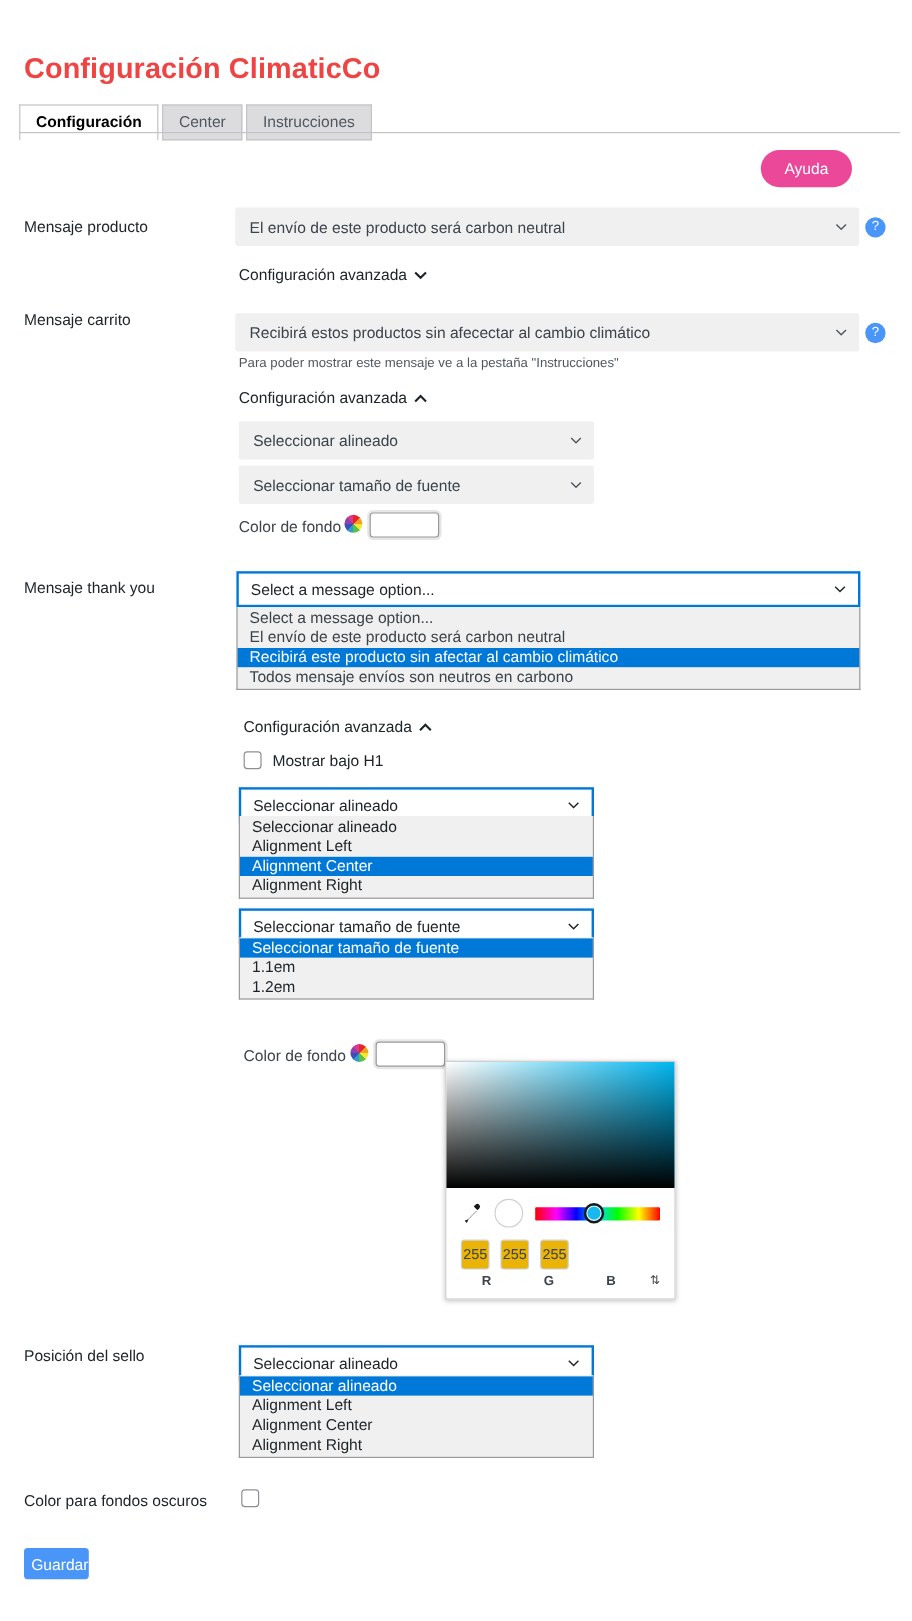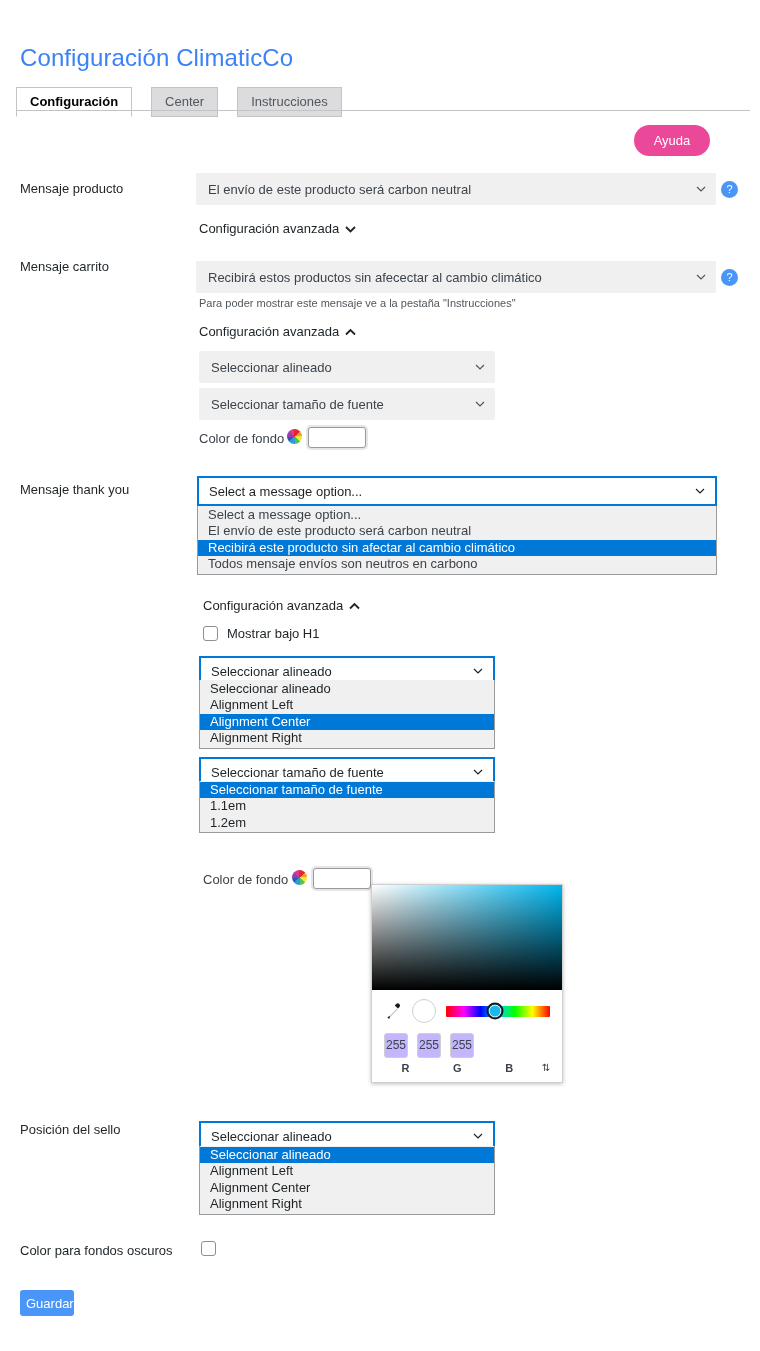--- a/index.html
+++ b/index.html
@@ -13,32 +13,32 @@
     color: #1d2327;
     position: relative;
     overflow: hidden;
   }
 
   
   .page-title {
     position: absolute;
     left: 20px; top: 44px;
     font-size: 24px;
-    font-weight: 400;
-    color: #3b82f6;
+    font-weight: 700;
+    color: #ef4444;
     letter-spacing: 0.1px;
     text-align: center;
   }
 
   .tabs {
     position: absolute;
     left: 16px; top: 86px;
     display: flex;
     align-items: flex-end;
-    gap: 16px;
+    gap: 0px;
   }
   .tab {
     padding: 6px 13px 6px 13px;
     font-size: 13px;
     border: 1px solid #c3c4c7;
     background: #dcdcde;
     color: #50575e;
     margin-right: 3px;
     line-height: 16px;
     position: relative;
@@ -265,21 +265,21 @@
   }
   .rgb-row {
     display: flex;
     gap: 9px;
     padding: 6px 12px 0 12px;
   }
   .rgb-input {
     width: 24px; height: 25px;
     border: 1px solid #cfcfcf;
     border-radius: 3px;
-    background: #c4b5fd;
+    background: #eab308;
     font-size: 12px;
     color: #3c434a;
     text-align: center;
     line-height: 23px;
     cursor: text;
   }
   .rgb-labels {
     display: flex;
     gap: 9px;
     padding: 4px 12px 8px 12px;

